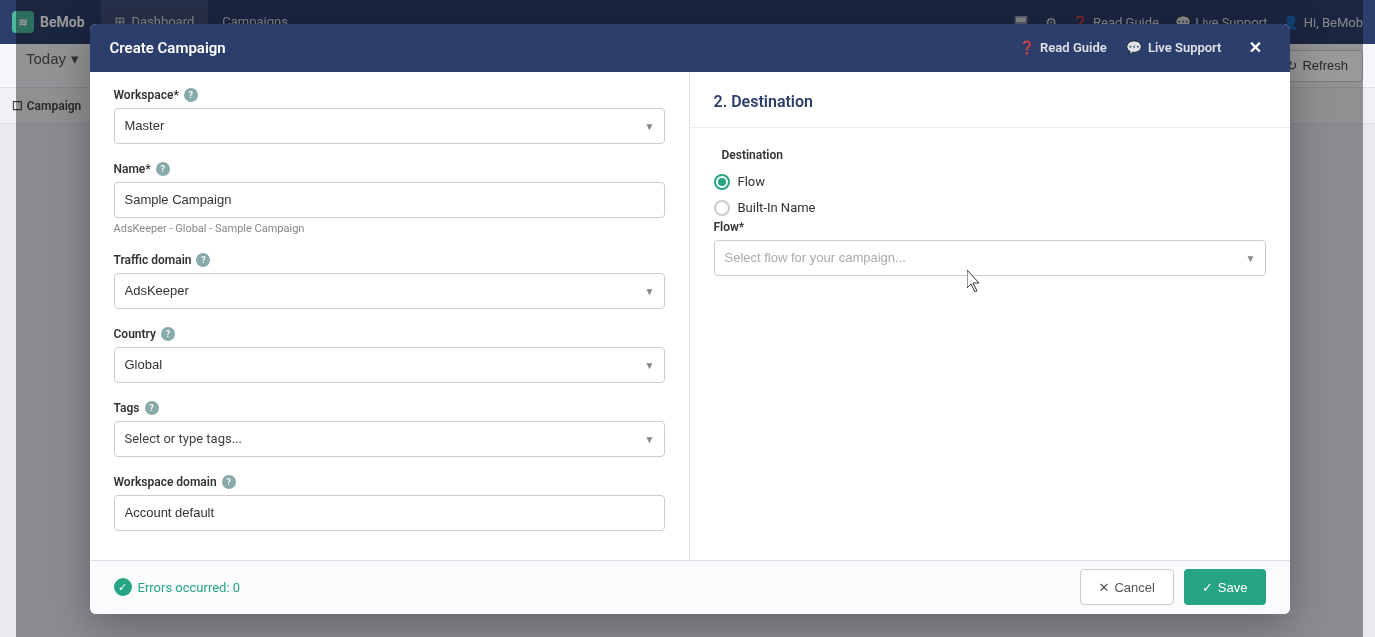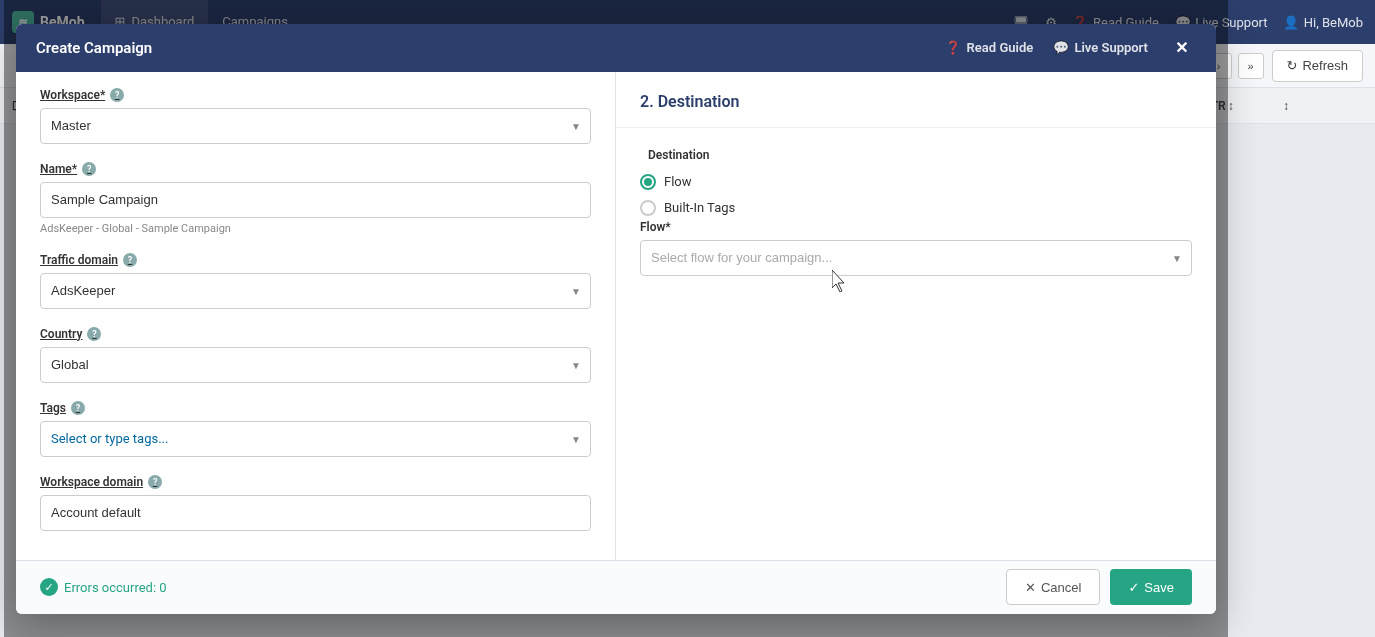--- a/index.html
+++ b/index.html
@@ -176,22 +176,22 @@
       font-size: 12px;
       color: #444;
       display: flex;
       align-items: center;
       gap: 2px;
     }
 
     
     .modal-overlay {
       position: absolute;
-      top: 0; left: 4px;
-      width: 1224px;
+      top: 0; left: 16px;
+      width: 1347px;
       height: 637px;
       background: rgba(0,0,0,0.4);
       display: flex;
       align-items: center;
       justify-content: center;
       z-index: 100;
     }
 
     .modal {
       width: 1200px;
@@ -273,21 +273,20 @@
       margin-bottom: 18px;
     }
     .form-label {
       font-size: 12px;
       font-weight: 600;
       color: #333;
       margin-bottom: 6px;
       display: flex;
       align-items: center;
       gap: 5px;
-      text-decoration: underline;
     }
     .help-icon {
       width: 14px;
       height: 14px;
       border-radius: 50%;
       background: #8aa;
       color: white;
       font-size: 9px;
       display: flex;
       align-items: center;
@@ -680,21 +679,21 @@
               </div>
             </div>
 
             <div class="form-group">
               <div class="form-label">
                 <span>Tags</span>
                 <div class="help-icon">?</div>
               </div>
               <div style="position:relative; width:100%;">
                 <div class="tags-control">
-                  <span style="color:#0369a1;font-size:13px;text-align:center;">Select or type tags...</span>
+                  <span style="color:#404040;font-size:13px;text-align:center;">Select or type tags...</span>
                 </div>
                 <span style="position:absolute;right:10px;top:50%;transform:translateY(-50%);font-size:10px;color:#888;">▼</span>
               </div>
             </div>
 
             <div class="form-group">
               <div class="form-label">
                 <span>Workspace domain</span>
                 <div class="help-icon">?</div>
               </div>
@@ -719,21 +718,21 @@
 
               <div class="radio-item">
                 <div class="radio-input checked">
                   <div class="radio-dot"></div>
                 </div>
                 <span class="radio-label">Flow</span>
               </div>
 
               <div class="radio-item">
                 <div class="radio-input"></div>
-                <span class="radio-label">Built-In Tags</span>
+                <span class="radio-label">Built-In Name</span>
               </div>
 
             </div>
 
             <div class="flow-label">Flow*</div>
             <div class="flow-select">
               <select>
                 <option value="" disabled="" selected="">Select flow for your campaign...</option>
               </select>
               <span class="select-arrow">▼</span>

